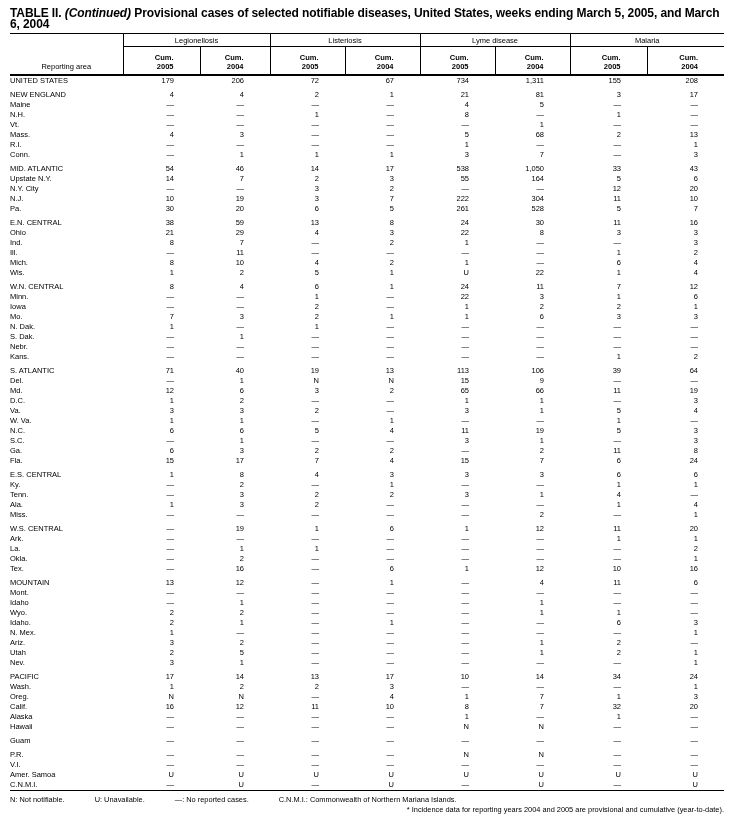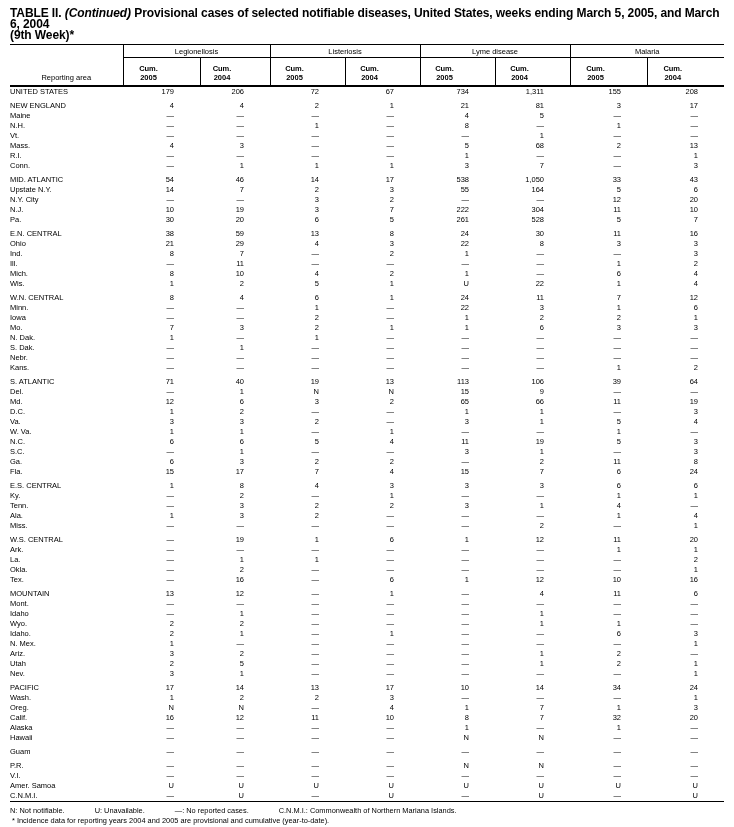--- a/index.html
+++ b/index.html
@@ -36,42 +36,41 @@
   tr.group-row th.group-name {
     border-top: 1px solid #000;
     border-left: 1px solid #000;
     border-bottom: 1px solid #000;
     text-align: center; vertical-align: middle;
     height: 13px;
   }
   tr.sub-row th.sub-col {
     border-left: 1px solid #000;
     border-bottom: 2px solid #000;
-    vertical-align: bottom;
+    text-align: right; vertical-align: bottom;
     padding: 0 26px 3px 0;
     height: 28px; line-height: 9px; font-weight: bold;
   }
 
   tbody td { font-size: 7.5px; height: 10px; line-height: 10px; padding: 0; vertical-align: bottom; white-space: nowrap; }
   tbody td.area { text-align: left; }
   tbody td.num { text-align: right; padding-right: 26px; }
   tbody tr.gap td { padding-top: 4px; }
 
   .footnotes { margin-top: 4px; font-size: 7.4px; line-height: 9px; }
   .footnotes .legend-item { margin-right: 30px; }
-  .footnote-asterisk { margin-top: 1px; padding-left: 2px; }
+  .footnote-asterisk { margin-top: 1px; padding-left: 2px; text-align: right; }
 </style>
 </head>
 <body>
 
 <div class="page">
 
   <div class="title-block">
     <div><span>TABLE II.</span> <span class="title-continued">(Continued)</span> <span>Provisional cases of selected notifiable diseases, United States, weeks ending March 5, 2005, and March 6, 2004</span></div>
-    <div>(9th Week)*</div>
   </div>
 
   <table class="disease-table">
     <colgroup>
       <col class="c-area">
         <col class="c1">
         <col class="c2">
         <col class="c3">
         <col class="c4">
       <col class="c5">

